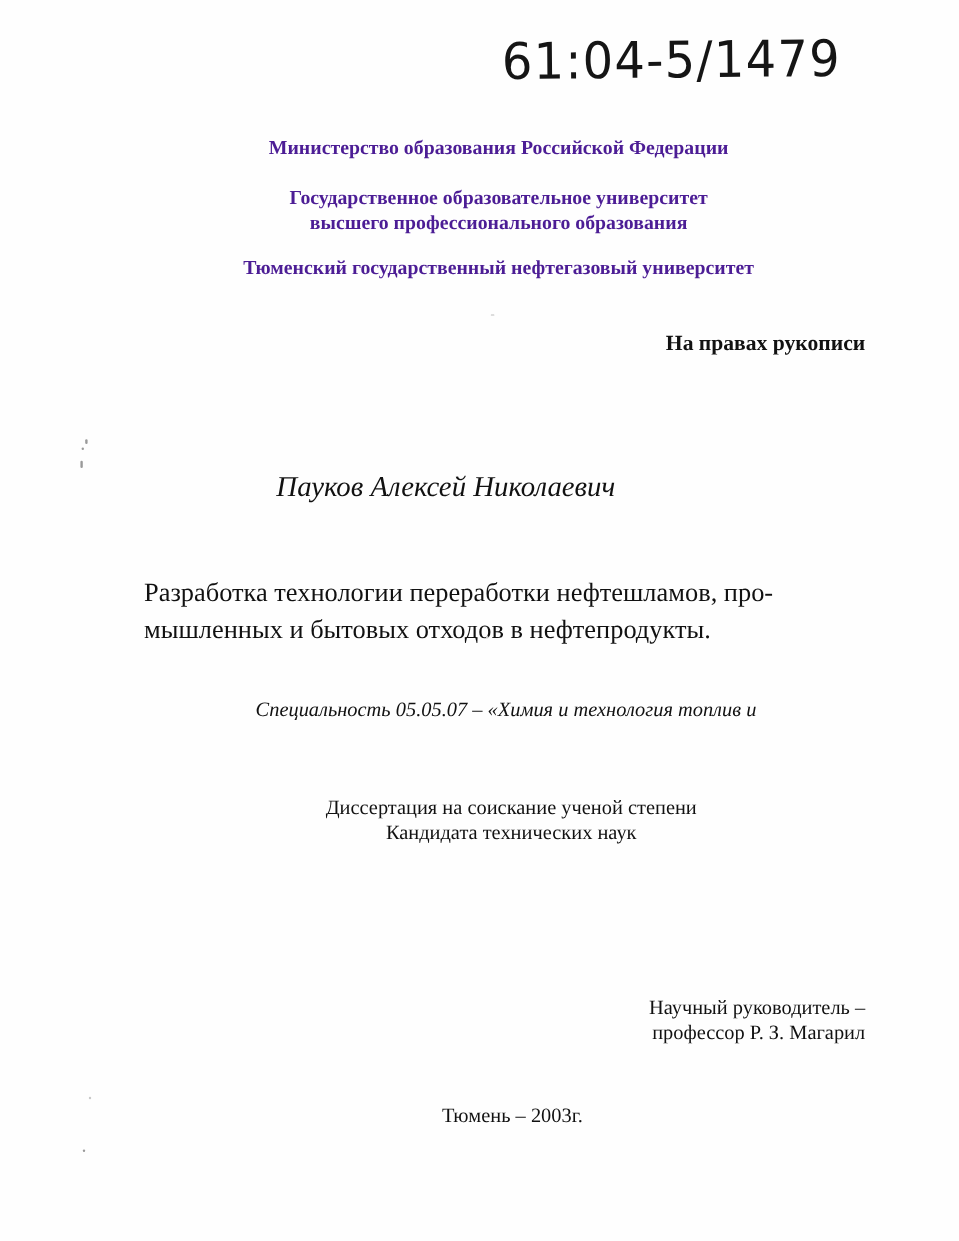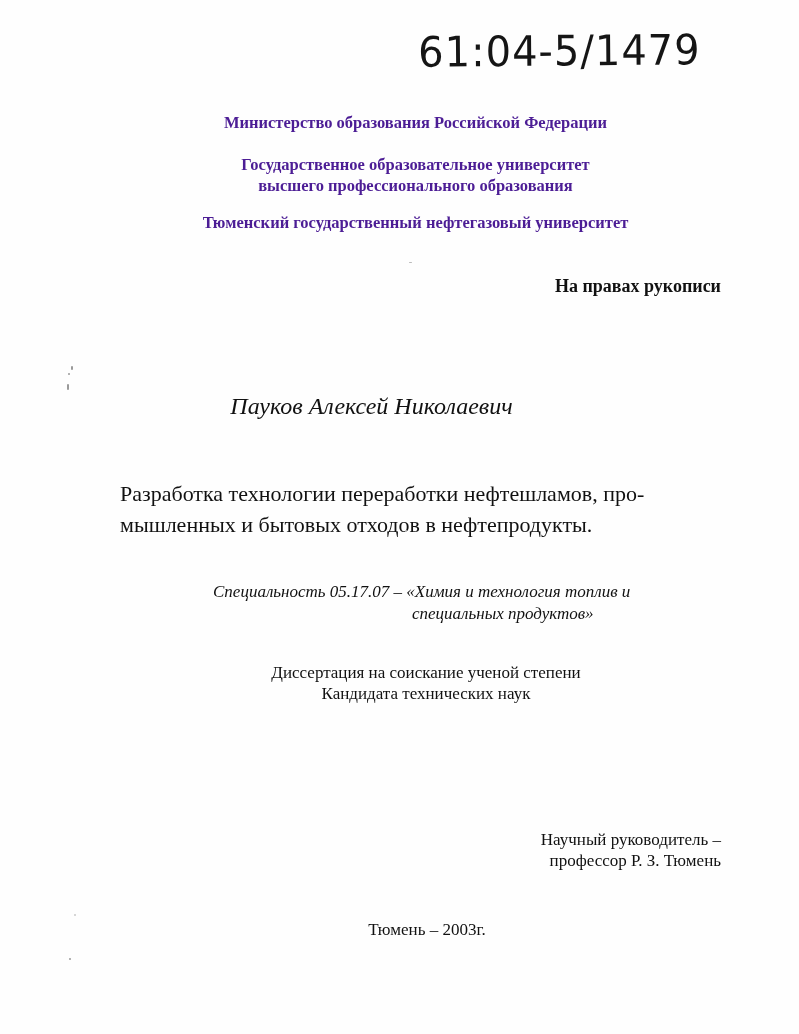--- a/index.html
+++ b/index.html
@@ -120,31 +120,30 @@
 
   <div class="abs right-bold" style="top:276px;">На правах рукописи</div>
 
   <div class="abs author">Пауков Алексей Николаевич</div>
 
   <div class="abs title-block">
     <div>Разработка технологии переработки нефтешламов, про-</div>
     <div>мышленных и бытовых отходов в нефтепродукты.</div>
   </div>
 
-  <div class="abs spec1">Специальность 05.17.07 – «Химия и  технология топлив и</div>
-  <div class="abs spec2">специальных продуктов»</div>
+  <div class="abs spec1">Специальность 05.05.07 – «Химия и  технология топлив и</div>
 
   <div class="abs diss">
     <div>Диссертация на соискание ученой степени</div>
     <div>Кандидата технических наук</div>
   </div>
 
   <div class="abs supervisor">
     <div>Научный руководитель –</div>
-    <div>профессор Р. З. Тюмень</div>
+    <div>профессор Р. З. Магарил</div>
   </div>
 
   <div class="abs city">Тюмень – 2003г.</div>
 
   <div class="speck" style="left:71px;top:366px;width:2px;height:4px;"></div>
   <div class="speck" style="left:68px;top:373px;width:2px;height:2px;"></div>
   <div class="speck" style="left:67px;top:384px;width:2px;height:6px;"></div>
   <div class="speck" style="left:74px;top:914px;width:2px;height:2px;background:#c8c8c8;"></div>
   <div class="speck" style="left:69px;top:958px;width:2px;height:2px;"></div>
   <div class="speck" style="left:409px;top:262px;width:3px;height:1px;background:#bbbbbb;"></div>

